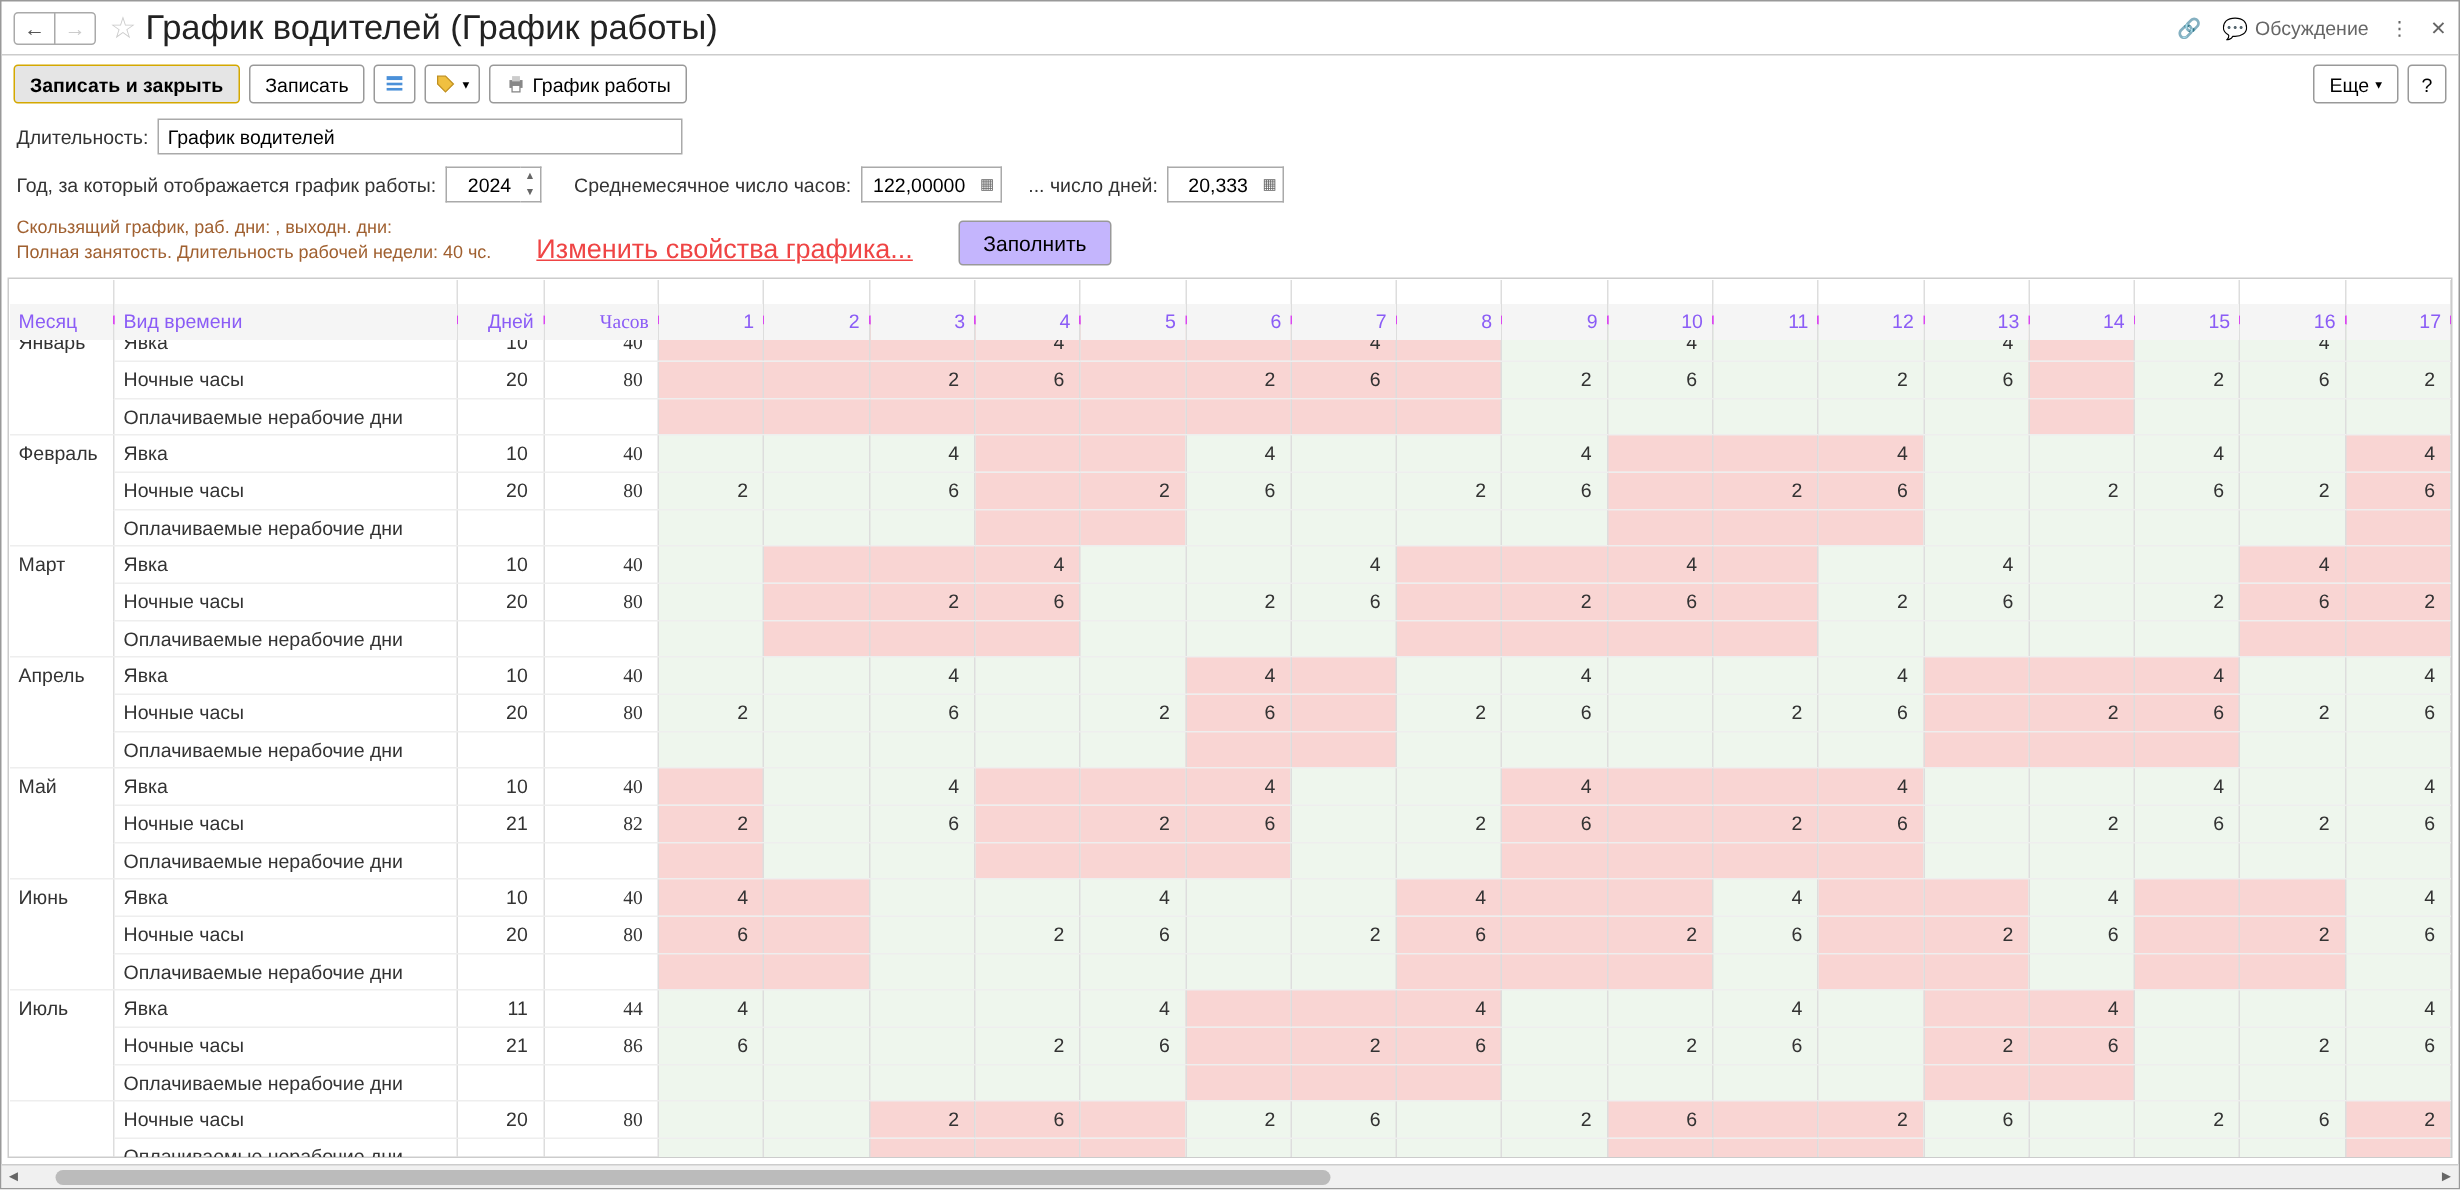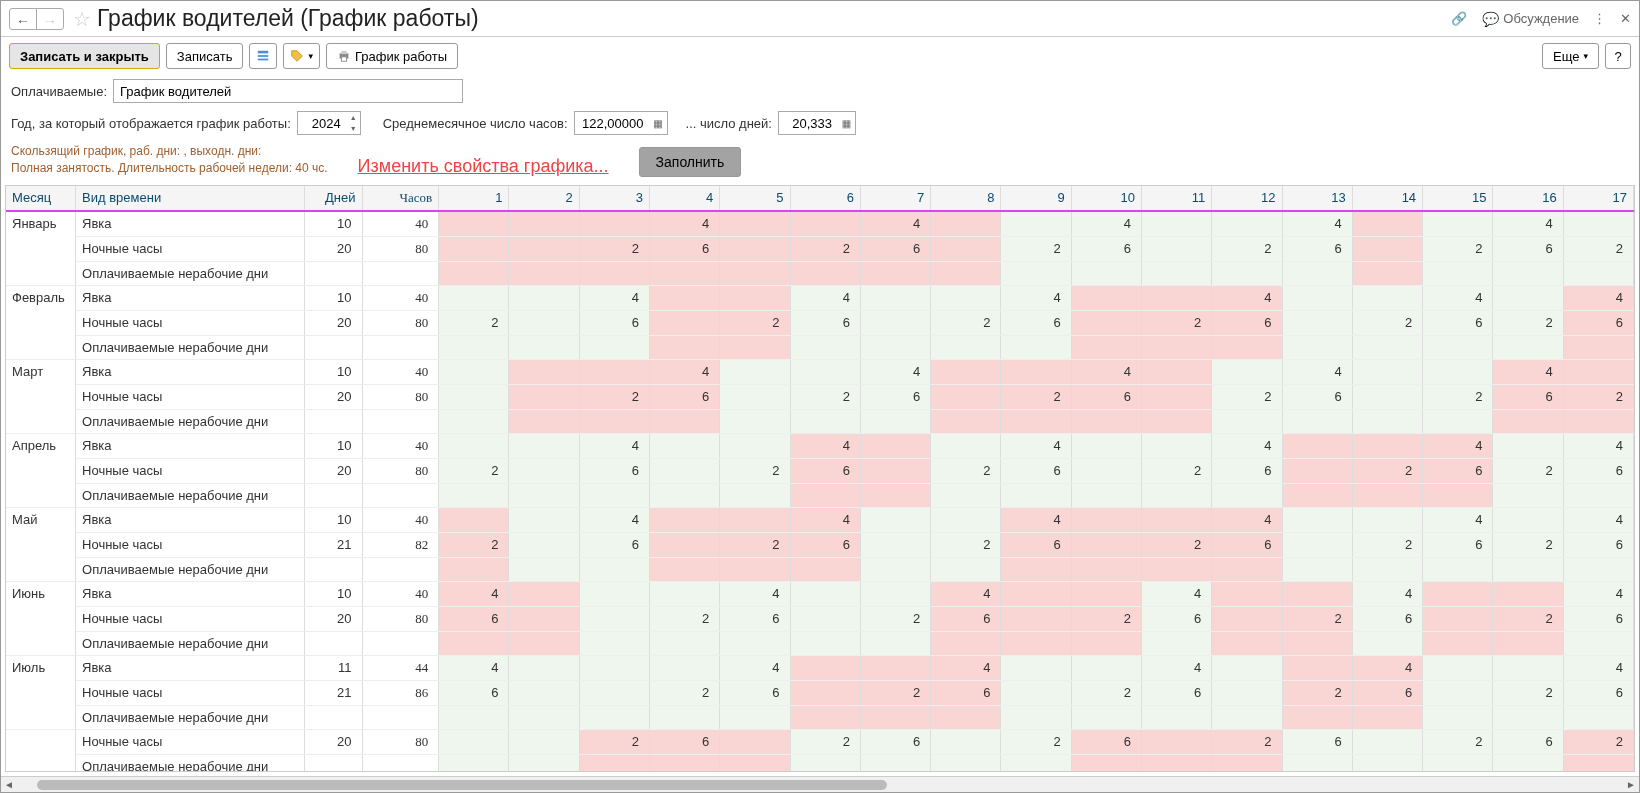--- a/index.html
+++ b/index.html
@@ -28,26 +28,26 @@
 .form-label { color: #333; }
 .text-input { border: 1px solid #aaa; padding: 3px 6px; font-size: 13px; height: 24px; }
 .spinner-wrap { position: relative; display: inline-flex; align-items: center; }
 .spinner-btns { display: flex; flex-direction: column; border: 1px solid #aaa; border-left: none; height: 24px; }
 .spinner-btns span { font-size: 7px; line-height: 1; padding: 1px 3px; cursor: pointer; color: #666; flex: 1; display: flex; align-items: center; }
 .calc-btn { border: 1px solid #aaa; border-left: none; height: 24px; width: 18px; display: inline-flex; align-items: center; justify-content: center; font-size: 10px; cursor: pointer; color: #666; }
 
 .info-block { display: flex; padding: 4px 10px 8px; align-items: flex-end; gap: 30px; }
 .info-text { color: #a06030; font-size: 12px; line-height: 1.4; }
 .link { color: #ef4444; text-decoration: underline; cursor: pointer; font-size: 18px; }
-.btn-fill { border: 1px solid #999; background: #a3a3a3; padding: 6px 16px; border-radius: 3px; cursor: pointer; font-size: 14px; }
+.btn-fill { border: 1px solid #999; background: #c4b5fd; padding: 6px 16px; border-radius: 3px; cursor: pointer; font-size: 14px; }
 
 .grid-wrap { flex: 1; overflow: auto; border-top: 1px solid #ccc; margin: 0 4px 4px; border: 1px solid #ccc; position: relative; }
 .grid { border-collapse: collapse; width: 100%; }
 .grid th, .grid td { border-right: 1px solid #ddd; border-bottom: 1px solid #eee; padding: 4px 6px; font-weight: normal; text-align: left; height: 24px; font-size: 13px; vertical-align: middle; }
-.grid th { background: #f5f5f5; border-bottom: 2px solid #d946ef; color: #0c4a6e; position: sticky; top: 0; }
+.grid th { background: #f5f5f5; border-bottom: 6px solid #d946ef; color: #8b5cf6; position: sticky; top: 17px; }
 .grid .col-month { width: 62px; }
 .grid .col-type { width: 215px; margin-left: 32px; }
 .grid .col-days { width: 54px; text-align: right; }
 .grid .col-hours { width: 72px; text-align: right; font-family: Liberation Serif, serif; }
 .grid .col-day { width: 66px; text-align: right; }
 .grid td.num { text-align: right; padding-right: 10px; }
 .grid td.month-cell { vertical-align: top; padding-top: 4px; }
 .pink { background: #f9d5d3; }
 .green { background: #eef6ed; }
 
@@ -101,21 +101,21 @@
         </svg>
       <span>График работы</span>
     </button>
     <div class="toolbar-right">
       <button class="btn btn-more">Еще</button>
       <button class="btn btn-help">?</button>
     </div>
   </div>
 
   <div class="form-row">
-    <span class="form-label">Оплачиваемые:</span>
+    <span class="form-label">Длительность:</span>
     <input class="text-input" style="width: 350px;" value="График водителей">
   </div>
 
   <div class="form-row">
     <span class="form-label">Год, за который отображается график работы:</span>
     <span class="spinner-wrap">
       <input class="text-input" style="width: 50px; text-align: right; border-right: none;" value="2024">
       <span class="spinner-btns">
           <span>▲</span>
           <span>▼</span>

